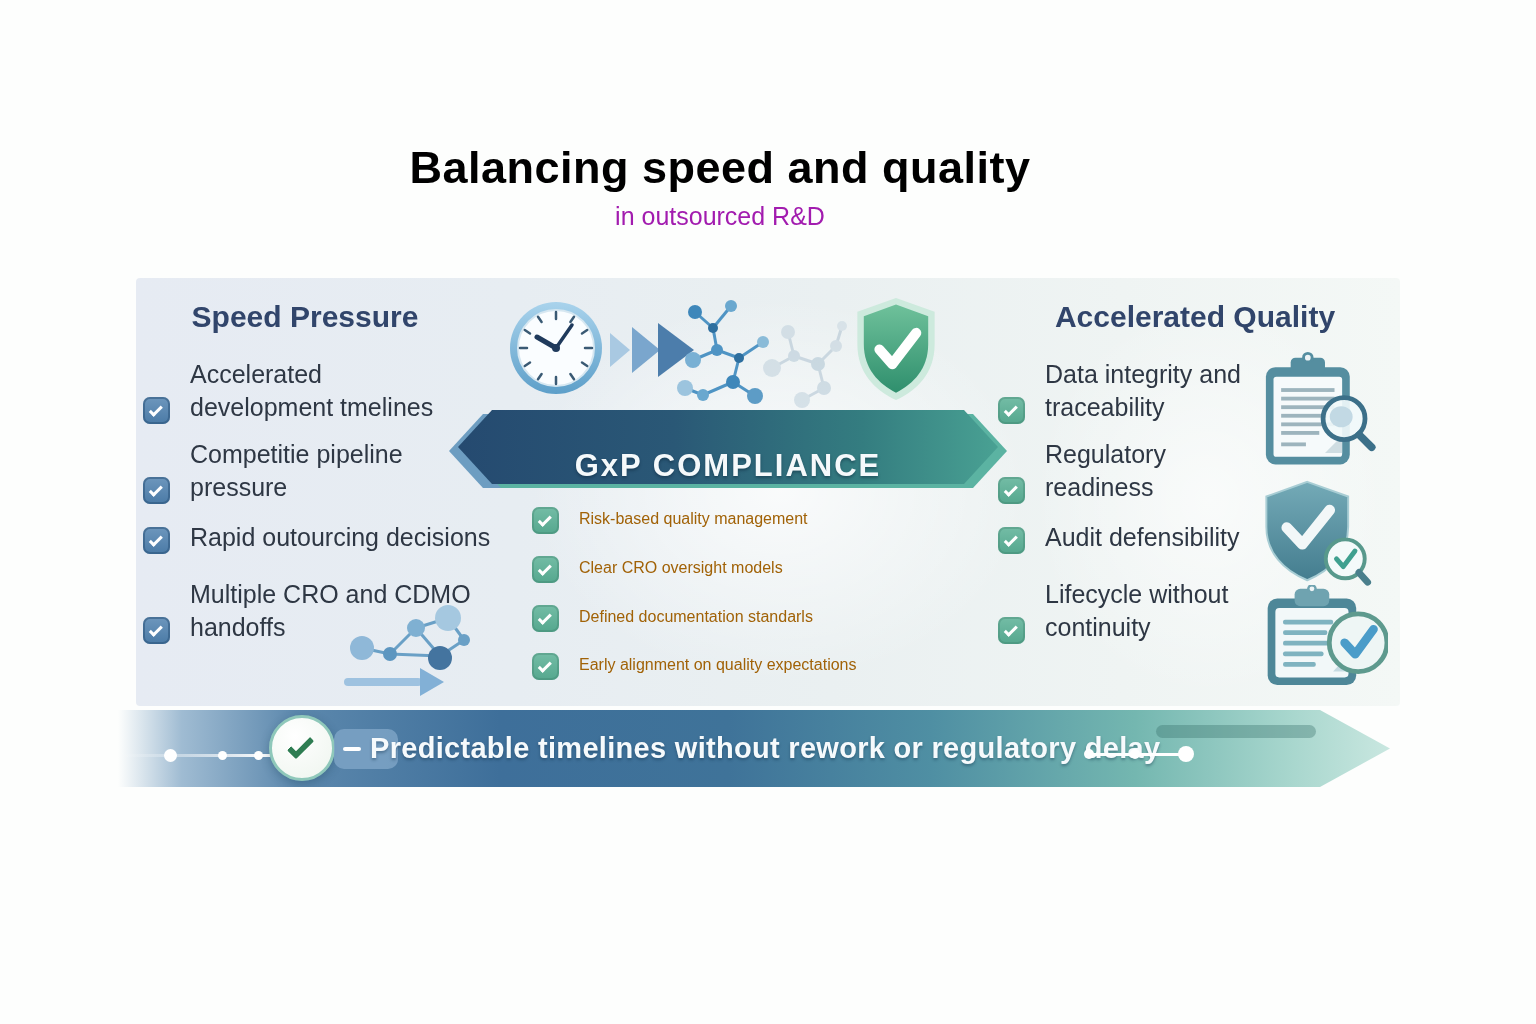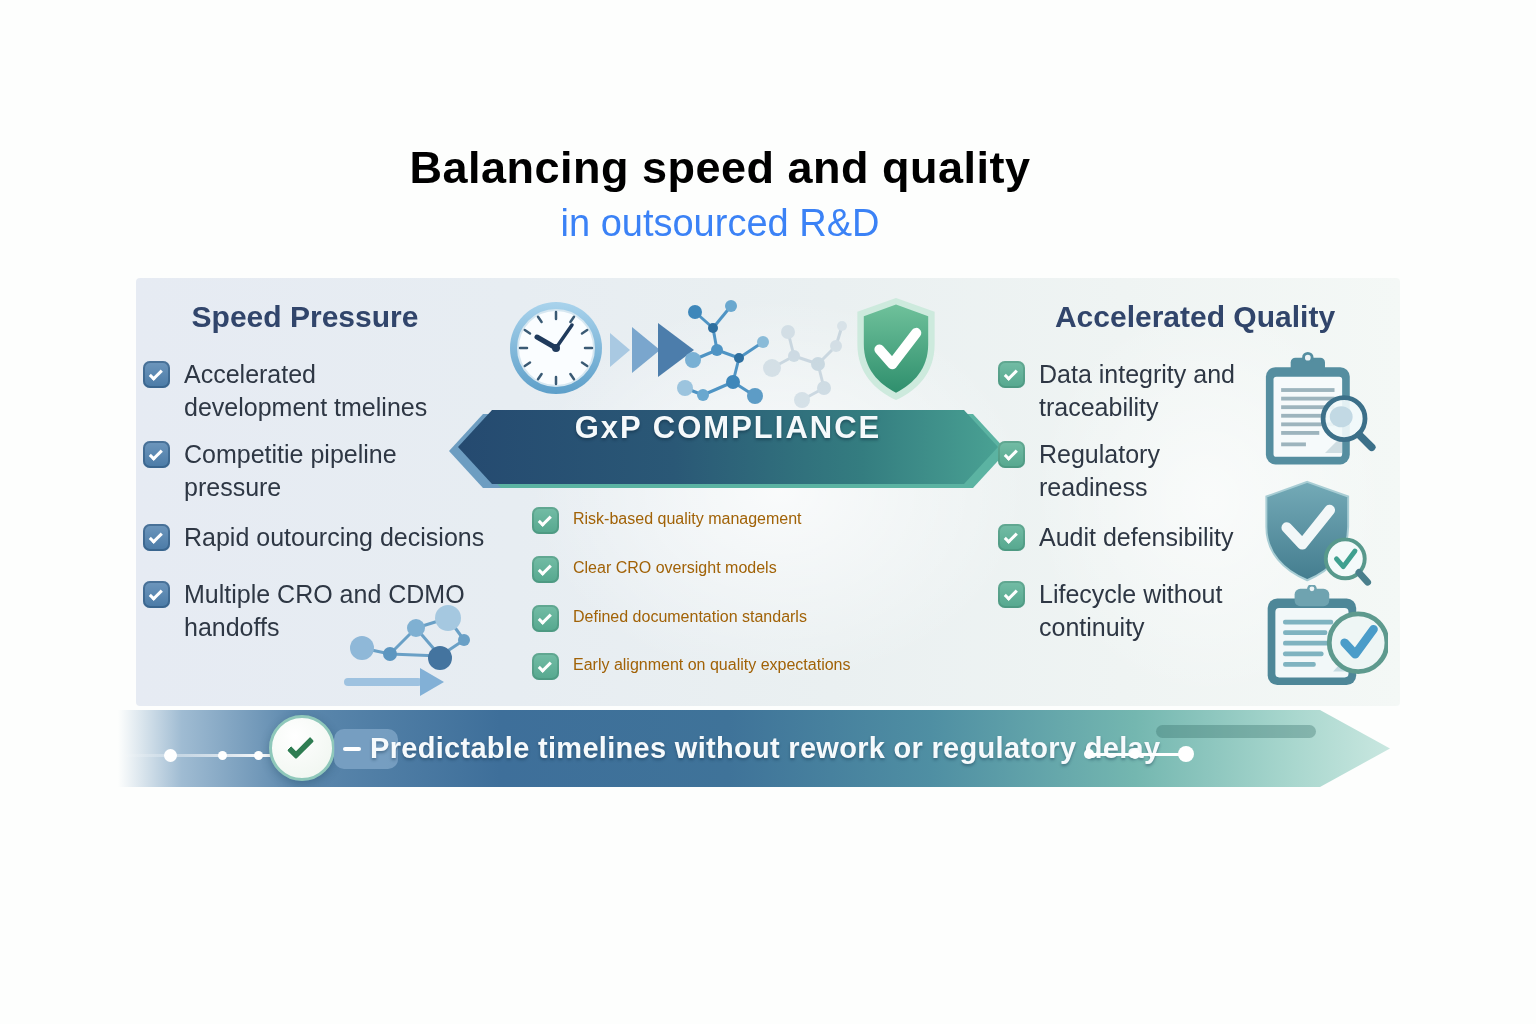--- a/index.html
+++ b/index.html
@@ -2,38 +2,38 @@
 <html><head>
 <meta charset="utf-8">
 <style>
   * { margin:0; padding:0; box-sizing:border-box; }
   body { background:#ffffff; font-family:"Liberation Sans", sans-serif; }
   #canvas { position:relative; width:1536px; height:1024px; background:#fdfefd; overflow:hidden; }
 
   
   .title-wrap { position:absolute; left:0; top:142px; width:1440px; text-align:center; }
   .title-line1 { font-size:45px; font-weight:bold; color:#000000; letter-spacing:0.5px; }
-  .title-line2 { font-size:38px; font-weight:400; color:#3b82f6; margin-top:8px; }
+  .title-line2 { font-size:25px; font-weight:400; color:#a21caf; margin-top:8px; }
 
   
   .band { position:absolute; left:136px; top:278px; width:1264px; height:428px;
           background:linear-gradient(90deg,#e6ebf3 0%,#e7edf2 30%,#eaf0f1 55%,#eff4f3 78%,#f4f8f6 100%);
           border-radius:4px; }
   .band-glow-a { position:absolute; left:520px; top:290px; width:520px; height:400px; border-radius:50%;
                  background:radial-gradient(ellipse at center, rgba(255,255,255,0.75) 0%, rgba(255,255,255,0) 68%); }
   .band-glow-b { position:absolute; left:1030px; top:300px; width:360px; height:400px; border-radius:50%;
                  background:radial-gradient(ellipse at center, rgba(255,255,255,0.6) 0%, rgba(255,255,255,0) 70%); }
 
   
   .col-heading { position:absolute; font-size:30px; font-weight:bold; color:#31456b; text-align:center; }
   .heading-left { left:160px; top:300px; width:290px; }
   .heading-right { left:1040px; top:300px; width:310px; }
 
   
-  .item { position:absolute; display:flex; gap:14px; align-items:flex-start; }
+  .item { position:absolute; display:flex; gap:20px; align-items:flex-end; }
   .item-text { font-size:25px; color:#2e3744; line-height:33px; }
   .item-text-c { font-size:16px; color:#a16207; line-height:30px; }
   .cb { flex:none; width:27px; height:27px; border-radius:7px; display:flex; align-items:center; justify-content:center;
         margin-top:3px; }
   .cb-blue  { background:linear-gradient(180deg,#6e97bd,#4a7aa6); box-shadow:inset 0 0 0 2px rgba(44,84,122,0.55); }
   .cb-green { background:linear-gradient(180deg,#74bda6,#55a78e); box-shadow:inset 0 0 0 2px rgba(62,128,108,0.35); }
   .tick { width:13px; height:7px; border-left:3px solid #fff; border-bottom:3px solid #fff;
           transform:rotate(-45deg) translate(0,-1px); }
 
   
@@ -51,21 +51,21 @@
   .ri3 { left:998px; top:521px; } .ri3 .item-text{ width:265px; }
   .ri4 { left:998px; top:578px; } .ri4 .item-text{ width:228px; }
 
   
   .gxp { position:absolute; left:458px; top:410px; width:540px; height:74px; }
   .gxp-layer { position:absolute; inset:0;
     clip-path:polygon(0% 50%, 34px 0%, calc(100% - 34px) 0%, 100% 50%, calc(100% - 34px) 100%, 34px 100%); }
   .gxp-back-l { transform:translate(-9px,4px); background:#6d9dc1; }
   .gxp-back-r { transform:translate(9px,4px); background:#5bb3a2; }
   .gxp-front { background:linear-gradient(90deg,#254a70 0%,#2a5876 40%,#347d80 75%,#49a193 100%);
-               display:flex; align-items:flex-start; justify-content:center; }
+               display:flex; align-items:flex-end; justify-content:center; }
   .gxp-label { font-size:31px; font-weight:bold; color:#f5f9fb; letter-spacing:2px;
                text-shadow:0 2px 3px rgba(10,35,55,0.45); }
 
   
   .footer { position:absolute; left:118px; top:710px; width:1272px; height:77px;
     clip-path:polygon(0 0, calc(100% - 70px) 0, 100% 50%, calc(100% - 70px) 100%, 0 100%);
     background:linear-gradient(90deg, rgba(173,199,221,0) 0%, rgba(143,176,203,0.85) 5%,
       #5c88ad 14%, #3e6f9a 30%, #3f7399 48%, #4f8fa3 64%, #74b7b0 80%, #a7d6cd 92%, #c9e7e0 100%); }
   .footer-label-wrap { position:absolute; left:252px; top:0; height:100%; display:flex; align-items:center; }
   .footer-label { font-size:29px; font-weight:bold; color:#f6fafc; letter-spacing:0.3px;

